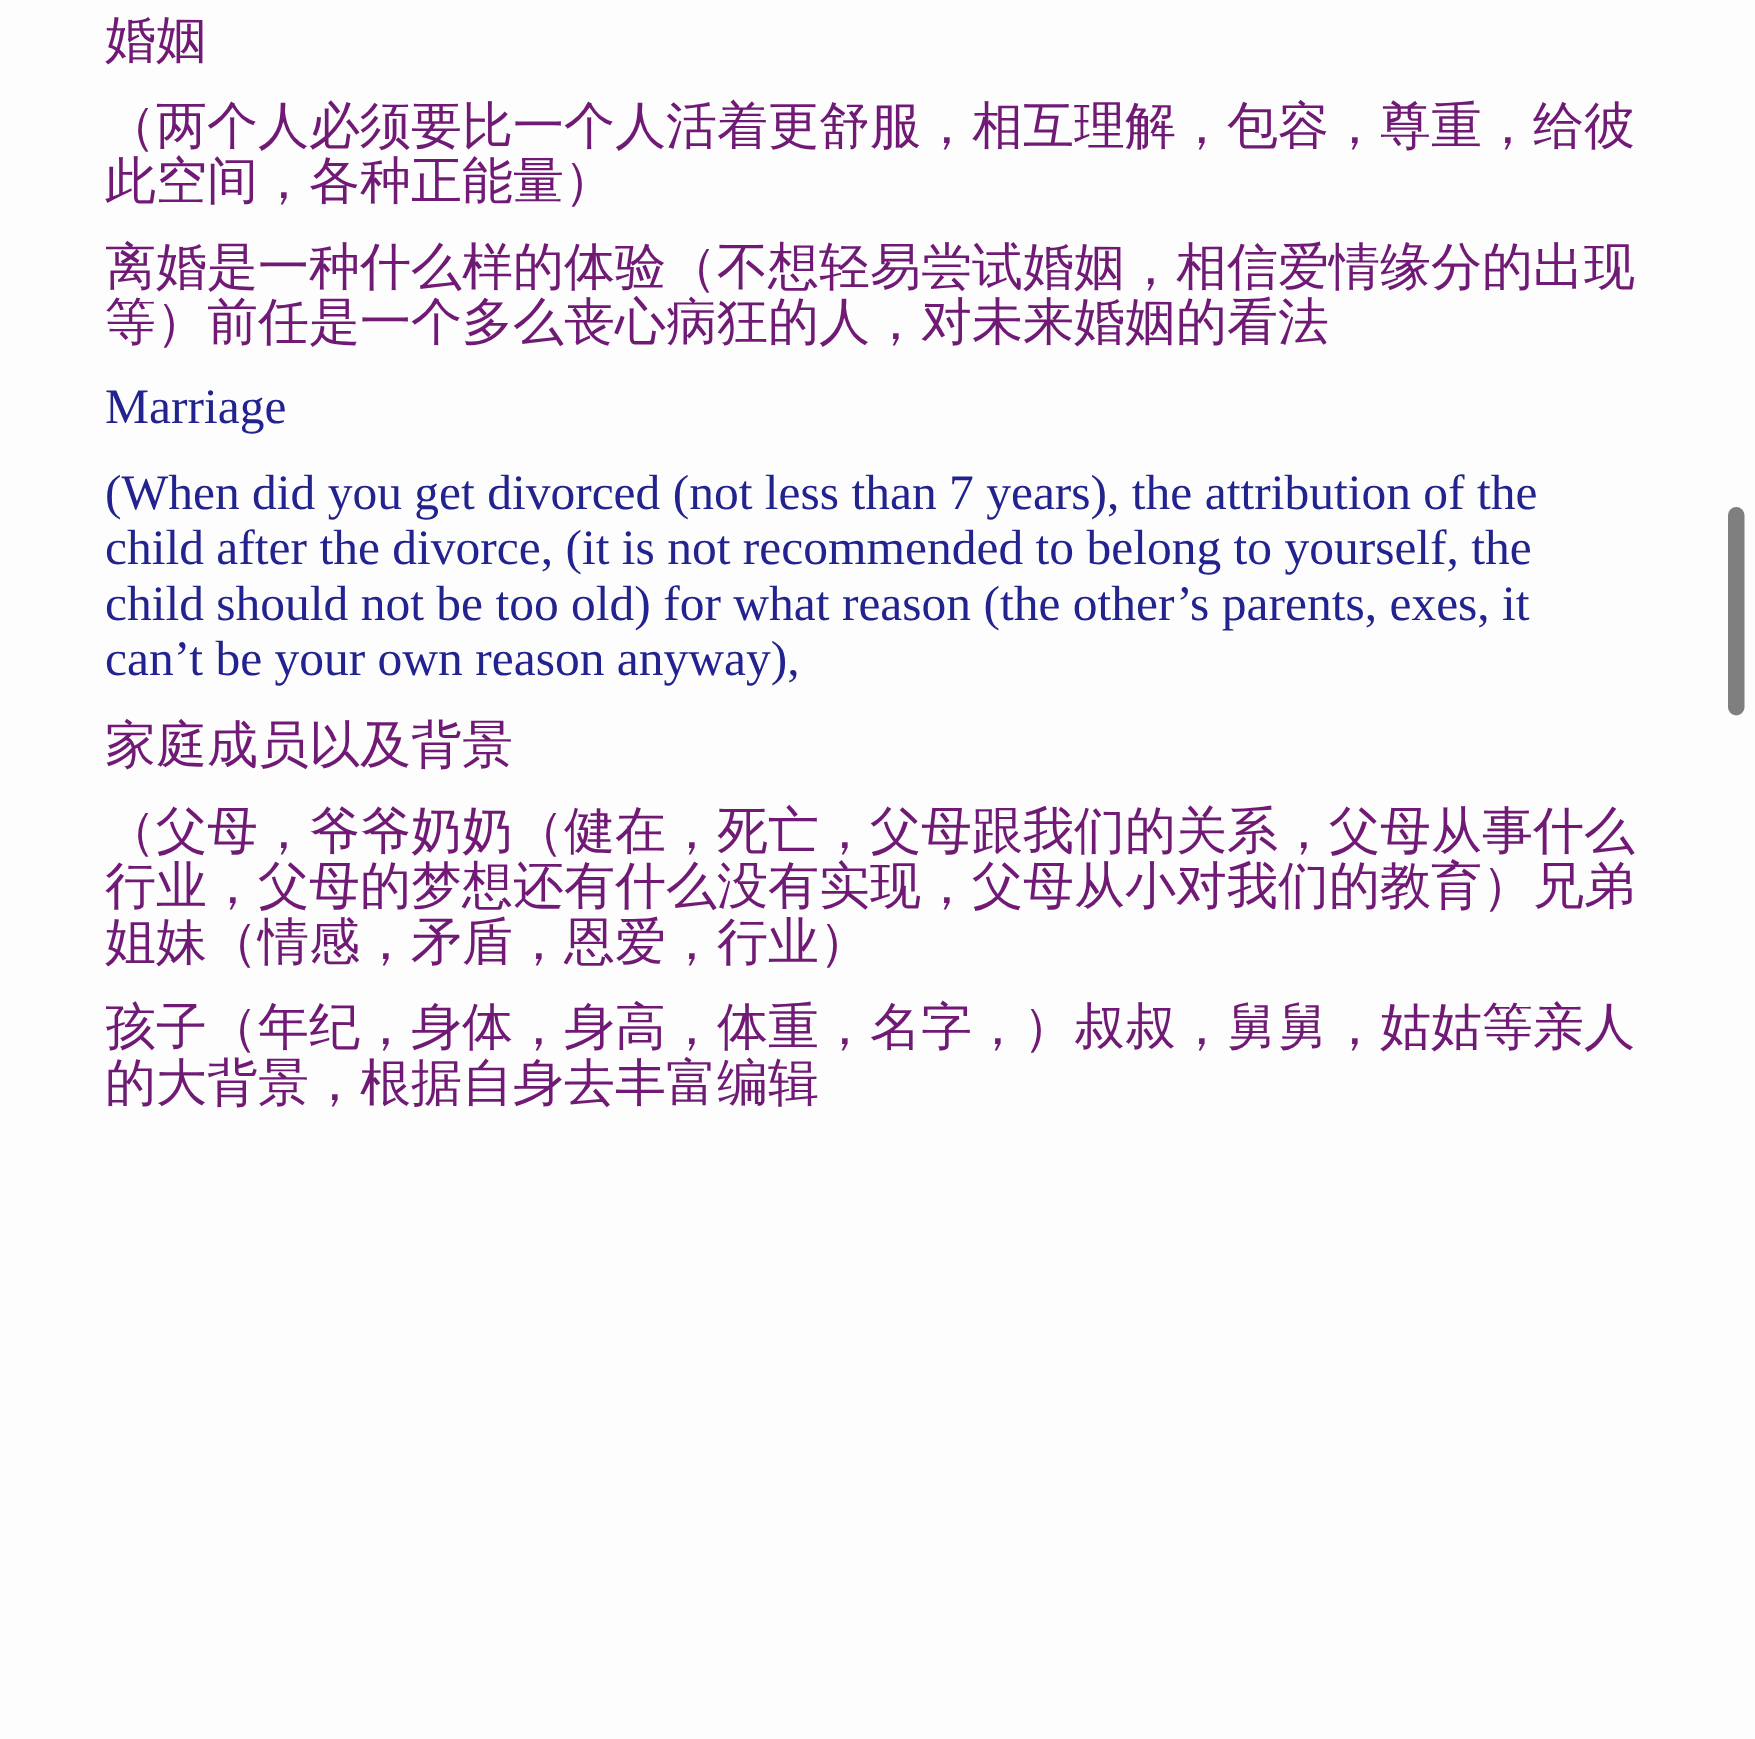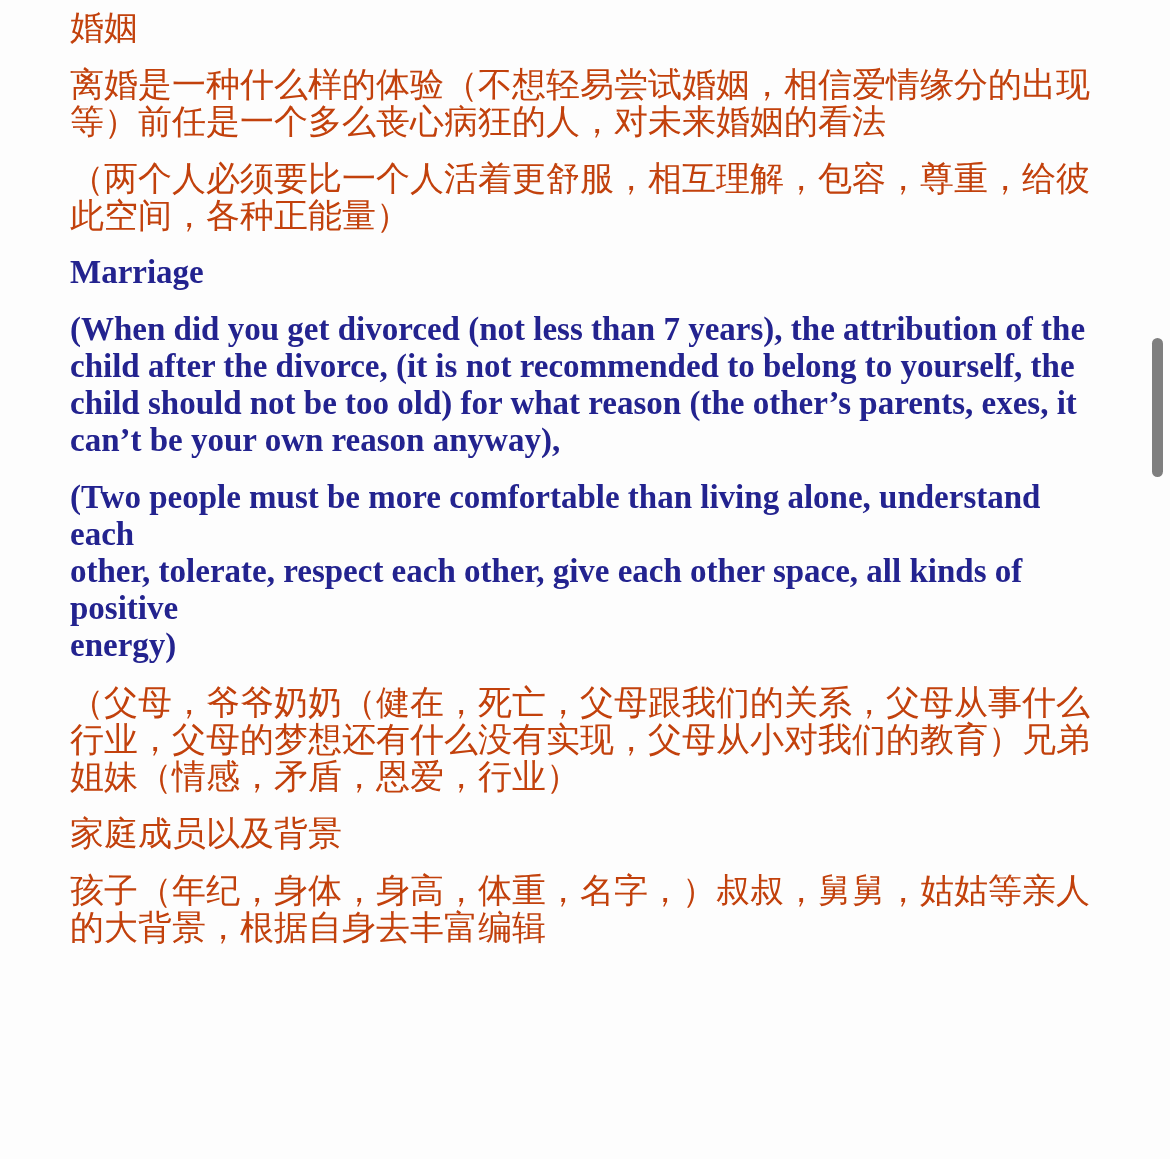--- a/index.html
+++ b/index.html
@@ -19,70 +19,67 @@
     padding: 9px 62px 0 70px;
   }
   .block {
     white-space: pre-line;
     margin: 0 0 20px 0;
   }
   .zh {
     font-family: "Liberation Sans", sans-serif;
     font-size: 34px;
     line-height: 37px;
-    color: #c2410c;
+    color: #701a75;
     font-weight: 400;
   }
   .en {
     font-family: "Liberation Serif", serif;
     font-size: 33px;
     line-height: 37px;
     color: #23238f;
-    font-weight: 700;
+    font-weight: 400;
   }
   .scrollbar-thumb {
     position: absolute;
     left: 1152px;
     top: 338px;
     width: 11px;
     height: 139px;
     background: #7f7f7f;
     border-radius: 6px;
   }
 </style>
 </head>
 <body>
 
 <div class="doc">
 
   <div class="block zh">婚姻</div>
 
 
+  <div class="block zh">（两个人必须要比一个人活着更舒服，相互理解，包容，尊重，给彼
+此空间，各种正能量）</div>
+
   <div class="block zh">离婚是一种什么样的体验（不想轻易尝试婚姻，相信爱情缘分的出现
 等）前任是一个多么丧心病狂的人，对未来婚姻的看法</div>
-
-  <div class="block zh">（两个人必须要比一个人活着更舒服，相互理解，包容，尊重，给彼
-此空间，各种正能量）</div>
 
   <div class="block en">Marriage</div>
 
   <div class="block en">(When did you get divorced (not less than 7 years), the attribution of the
 child after the divorce, (it is not recommended to belong to yourself, the
 child should not be too old) for what reason (the other’s parents, exes, it
 can’t be your own reason anyway),</div>
 
 
-  <div class="block en">(Two people must be more comfortable than living alone, understand each
-other, tolerate, respect each other, give each other space, all kinds of positive
-energy)</div>
+
+  <div class="block zh">家庭成员以及背景</div>
 
   <div class="block zh">（父母，爷爷奶奶（健在，死亡，父母跟我们的关系，父母从事什么
 行业，父母的梦想还有什么没有实现，父母从小对我们的教育）兄弟
 姐妹（情感，矛盾，恩爱，行业）</div>
-
-  <div class="block zh">家庭成员以及背景</div>
 
   <div class="block zh">孩子（年纪，身体，身高，体重，名字，）叔叔，舅舅，姑姑等亲人
 的大背景，根据自身去丰富编辑</div>
 
 </div>
 
 <div class="scrollbar-thumb"></div>
 
 </body></html>

